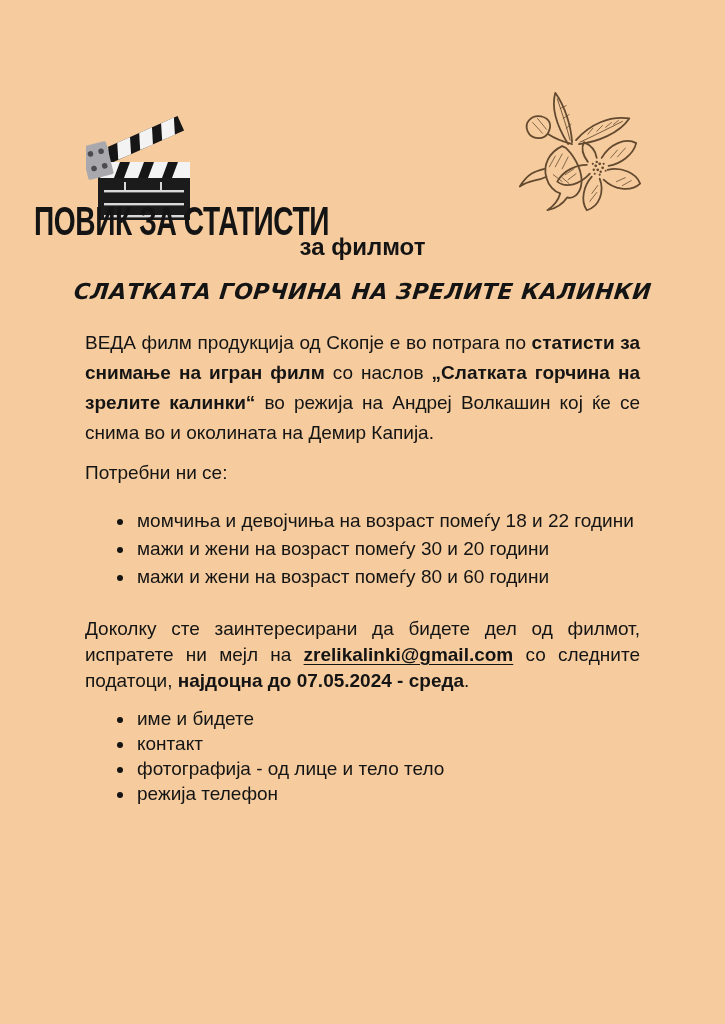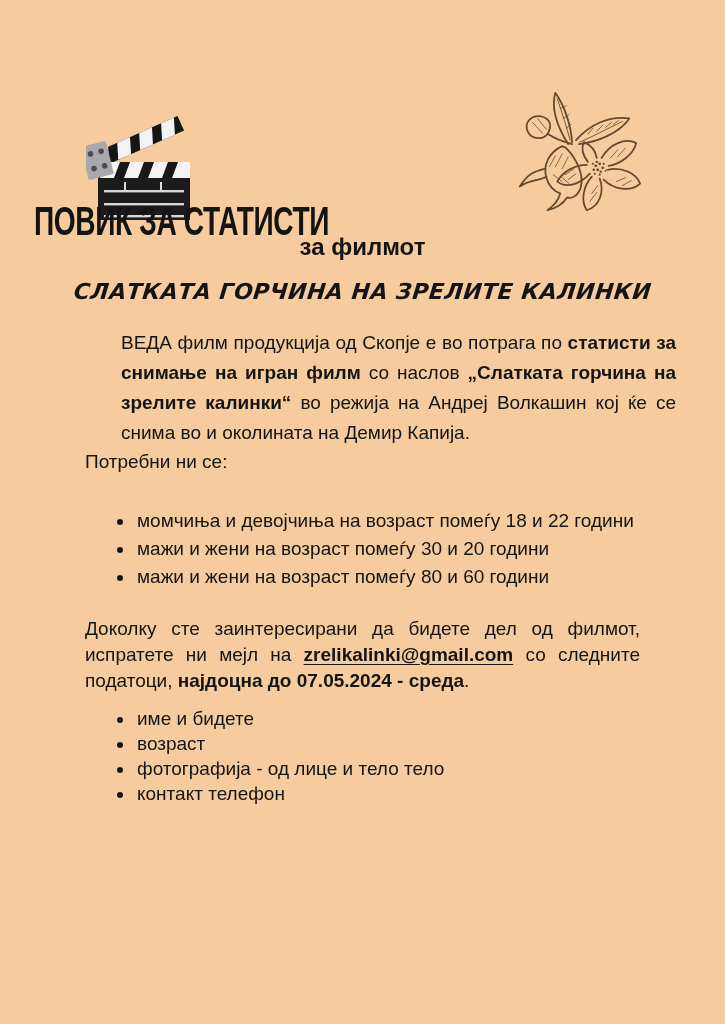--- a/index.html
+++ b/index.html
@@ -42,22 +42,22 @@
   .film-title{
     position:absolute;left:0;top:279px;width:725px;
     text-align:center;font-weight:bold;font-style:italic;font-size:22px;
     font-family:"DejaVu Sans",sans-serif;
   }
   .film-title .inner{display:inline-block;transform:skewX(-6deg);letter-spacing:0.5px;}
 
   
   .block{position:absolute;left:85px;width:555px;font-size:19px;margin:0;}
   .justify{text-align:justify;}
-  #para1{top:328px;line-height:30px;margin-left:36px;}
-  #needs-heading{top:448px;line-height:28px;}
+  #para1{top:328px;line-height:30px;}
+  #needs-heading{top:459px;line-height:28px;}
   #needs-list{top:507px;line-height:28px;}
   #para2{top:616px;line-height:26px;}
   #data-list{top:706px;line-height:25px;}
 
   ul.bullets{list-style:disc;padding-left:50px;margin:0;}
   ul.bullets li{padding-left:2px;}
 
   b{font-weight:bold;}
   .email{
     font-weight:bold;text-decoration:underline;color:inherit;cursor:pointer;
@@ -164,18 +164,18 @@
   <ul class="block bullets" id="needs-list">
     <li>момчиња и девојчиња на возраст помеѓу 18 и 22 години</li>
     <li>мажи и жени на возраст помеѓу 30 и 20 години</li>
     <li>мажи и жени на возраст помеѓу 80 и 60 години</li>
   </ul>
 
   <p class="block justify" id="para2"><span>Доколку сте заинтересирани да бидете дел од филмот, испратете ни мејл на </span><a class="email">zrelikalinki@gmail.com</a><span> со следните податоци, </span><b>најдоцна до 07.05.2024 - среда</b><span>.</span></p>
 
   <ul class="block bullets" id="data-list">
     <li>име и бидете</li>
-    <li>возраст</li>
+    <li>контакт</li>
     <li>фотографија - од лице и тело тело</li>
-    <li>контакт телефон</li>
+    <li>режија телефон</li>
   </ul>
 
 </div>
 
 </body></html>

